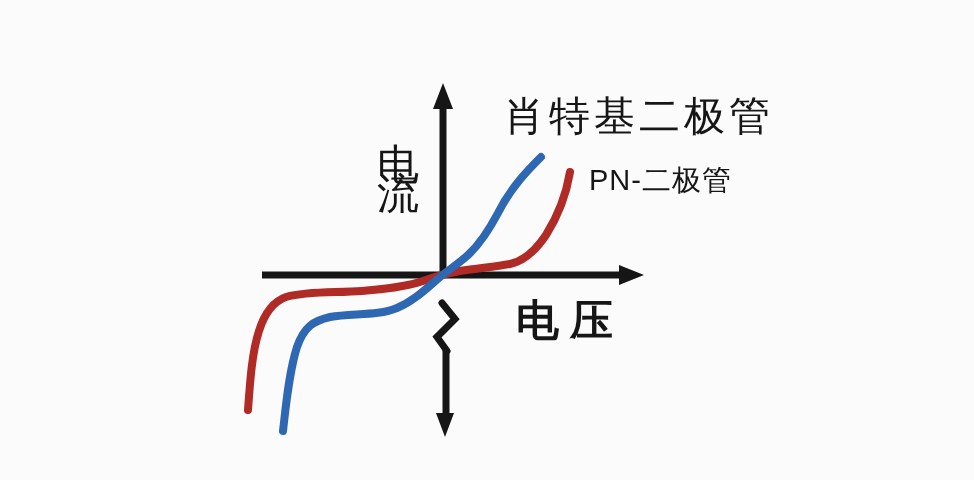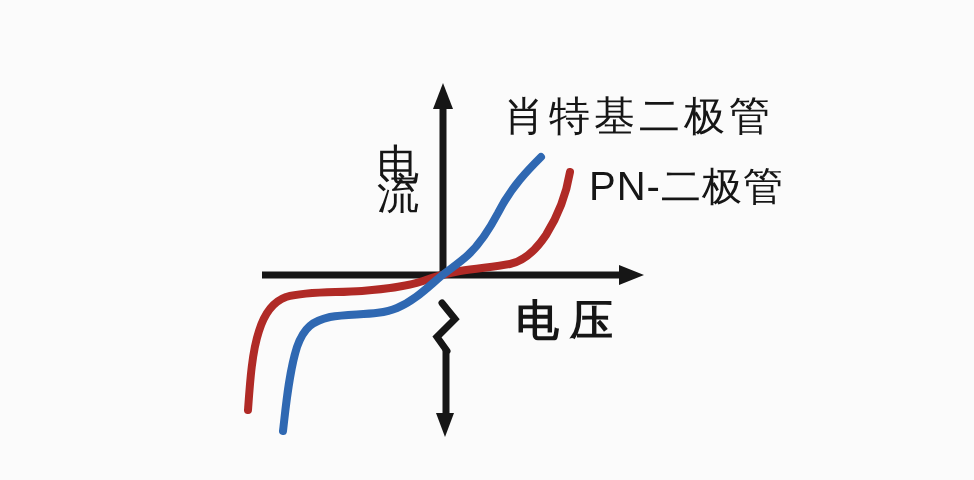--- a/index.html
+++ b/index.html
@@ -40,21 +40,21 @@
   .series-label-schottky {
     left: 464px;
     top: 95px;
     font-size: 41px;
     letter-spacing: 4px;
     margin-left: 40px;
   }
   .series-label-pn {
     left: 589px;
     top: 165px;
-    font-size: 40px;
+    font-size: 29px;
     letter-spacing: 1px;
   }
   .x-axis-label {
     left: 516px;
     top: 298px;
     font-size: 43px;
     letter-spacing: 11px;
     font-weight: bold;
   }
 </style>

